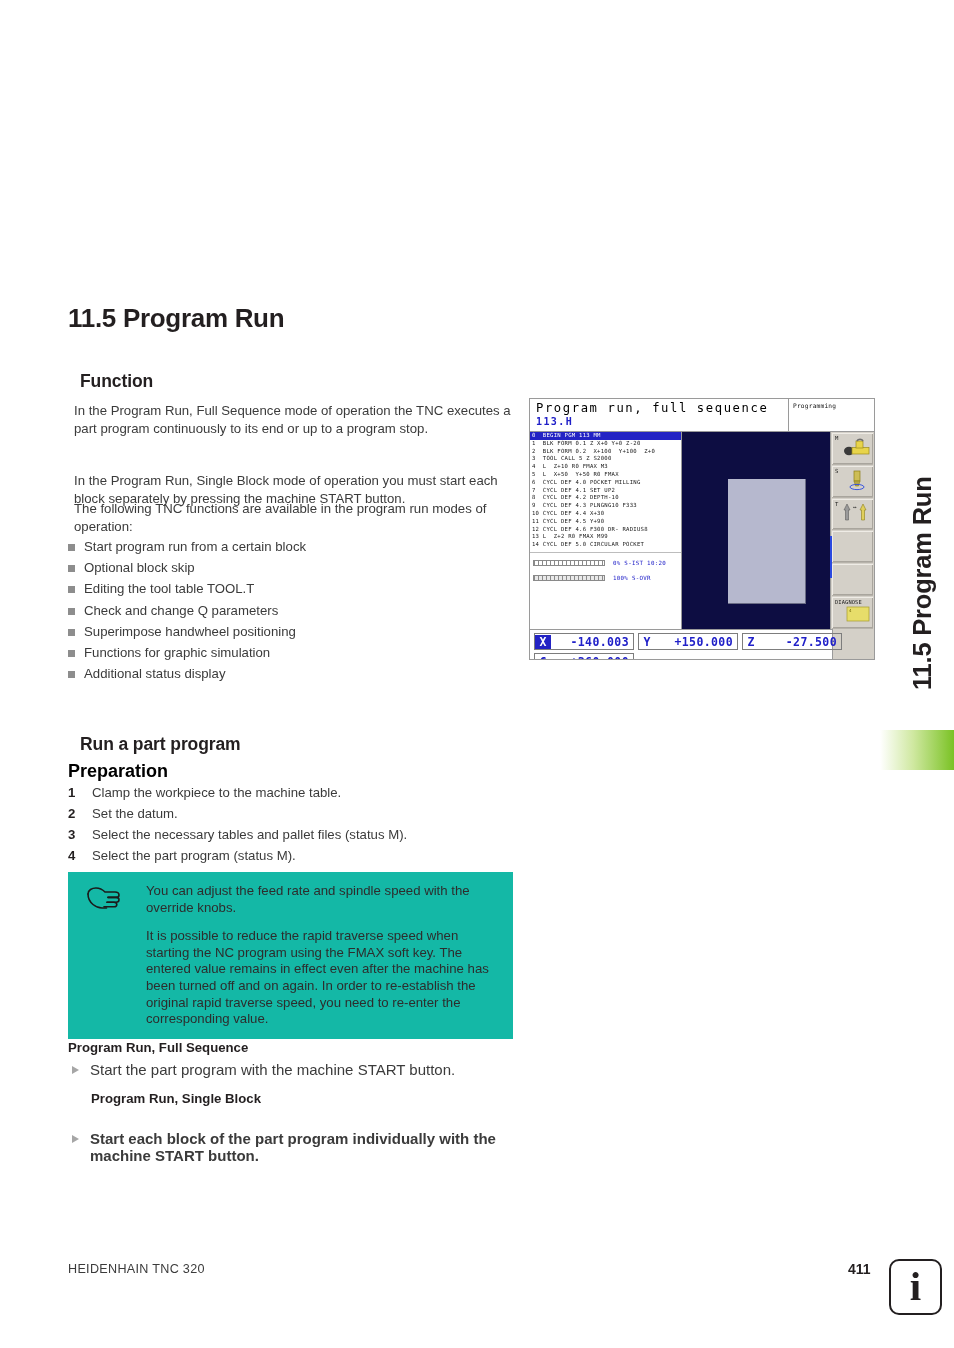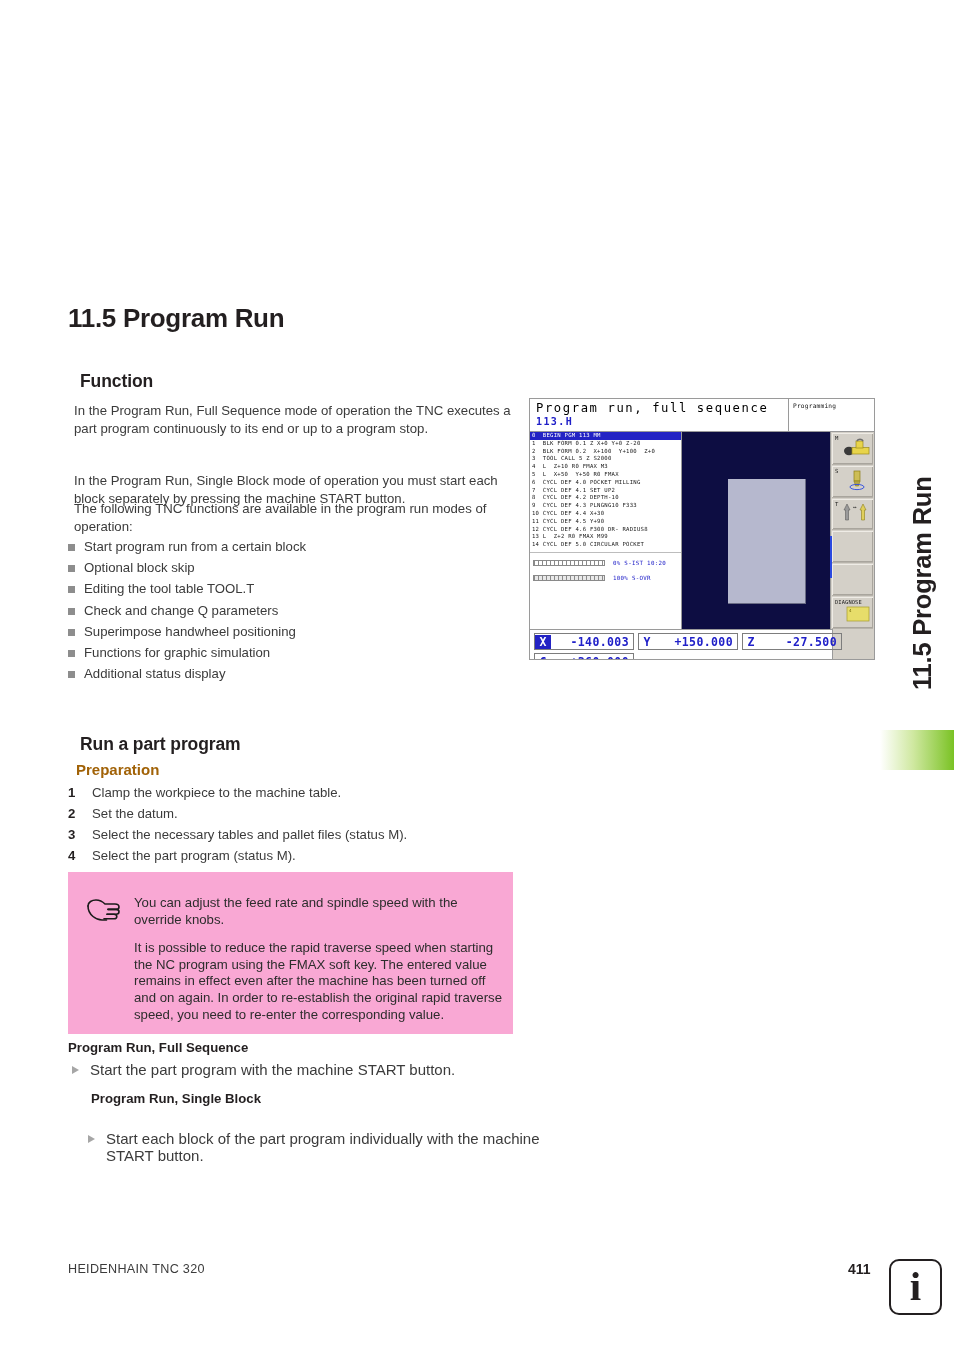--- a/index.html
+++ b/index.html
@@ -104,24 +104,23 @@
     height: 7px;
     background: #8d8d8d;
   }
 
   .run-head { position: absolute; top: 722px; left: 0; }
 
   .prep-head {
     position: absolute;
     top: 761px;
     left: 0;
-    font-size: 15px;
-    font-weight: bold;
-    color: #a16207;
-    margin-left: 8px;
+    font-size: 18px;
+    font-weight: bold;
+    color: #000000;
   }
 
   ol.steps {
     position: absolute;
     top: 782px;
     left: 0;
     margin: 0;
     padding: 0;
     list-style: none;
     width: 450px;
@@ -140,25 +139,25 @@
     font-weight: bold;
     color: #231f20;
   }
 
   
   .note {
     position: absolute;
     top: 872px;
     left: 68px;
     width: 445px;
-    background: #f9a8d4;
-    box-sizing: border-box;
-    padding: 23px 10px 11px 8px;
-    display: flex;
-    gap: 0px;
+    background: #14b8a6;
+    box-sizing: border-box;
+    padding: 11px 10px 11px 8px;
+    display: flex;
+    gap: 12px;
   }
   .note-icon {
     width: 58px;
     flex: 0 0 58px;
     padding-top: 2px;
     display: flex;
     justify-content: center;
     align-items: flex-start;
   }
   .note-body { flex: 1; }
@@ -167,21 +166,21 @@
     line-height: 16.6px;
     margin: 0 0 12px 0;
     color: #2d2d2d;
   }
   .note-body p:last-child { margin-bottom: 0; }
 
   
   .pb1-head { position: absolute; top: 1040px; left: 0; font-size: 13.2px; font-weight: bold; }
   .pb1-item { position: absolute; top: 1061px; left: 0; width: 450px; }
   .pb2-head { position: absolute; top: 1091px; left: 0; font-size: 13.2px; font-weight: bold; padding-left: 23px; }
-  .pb2-item { position: absolute; top: 1112px; left: 16px; width: 450px; }
+  .pb2-item { position: absolute; top: 1112px; left: 0; width: 450px; font-weight: bold; }
 
   .arrow-item {
     font-size: 15px;
     line-height: 17.5px;
     color: #3b3b3b;
     position: relative;
     padding-left: 22px;
   }
   .arrow-item::before {
     content: "";

